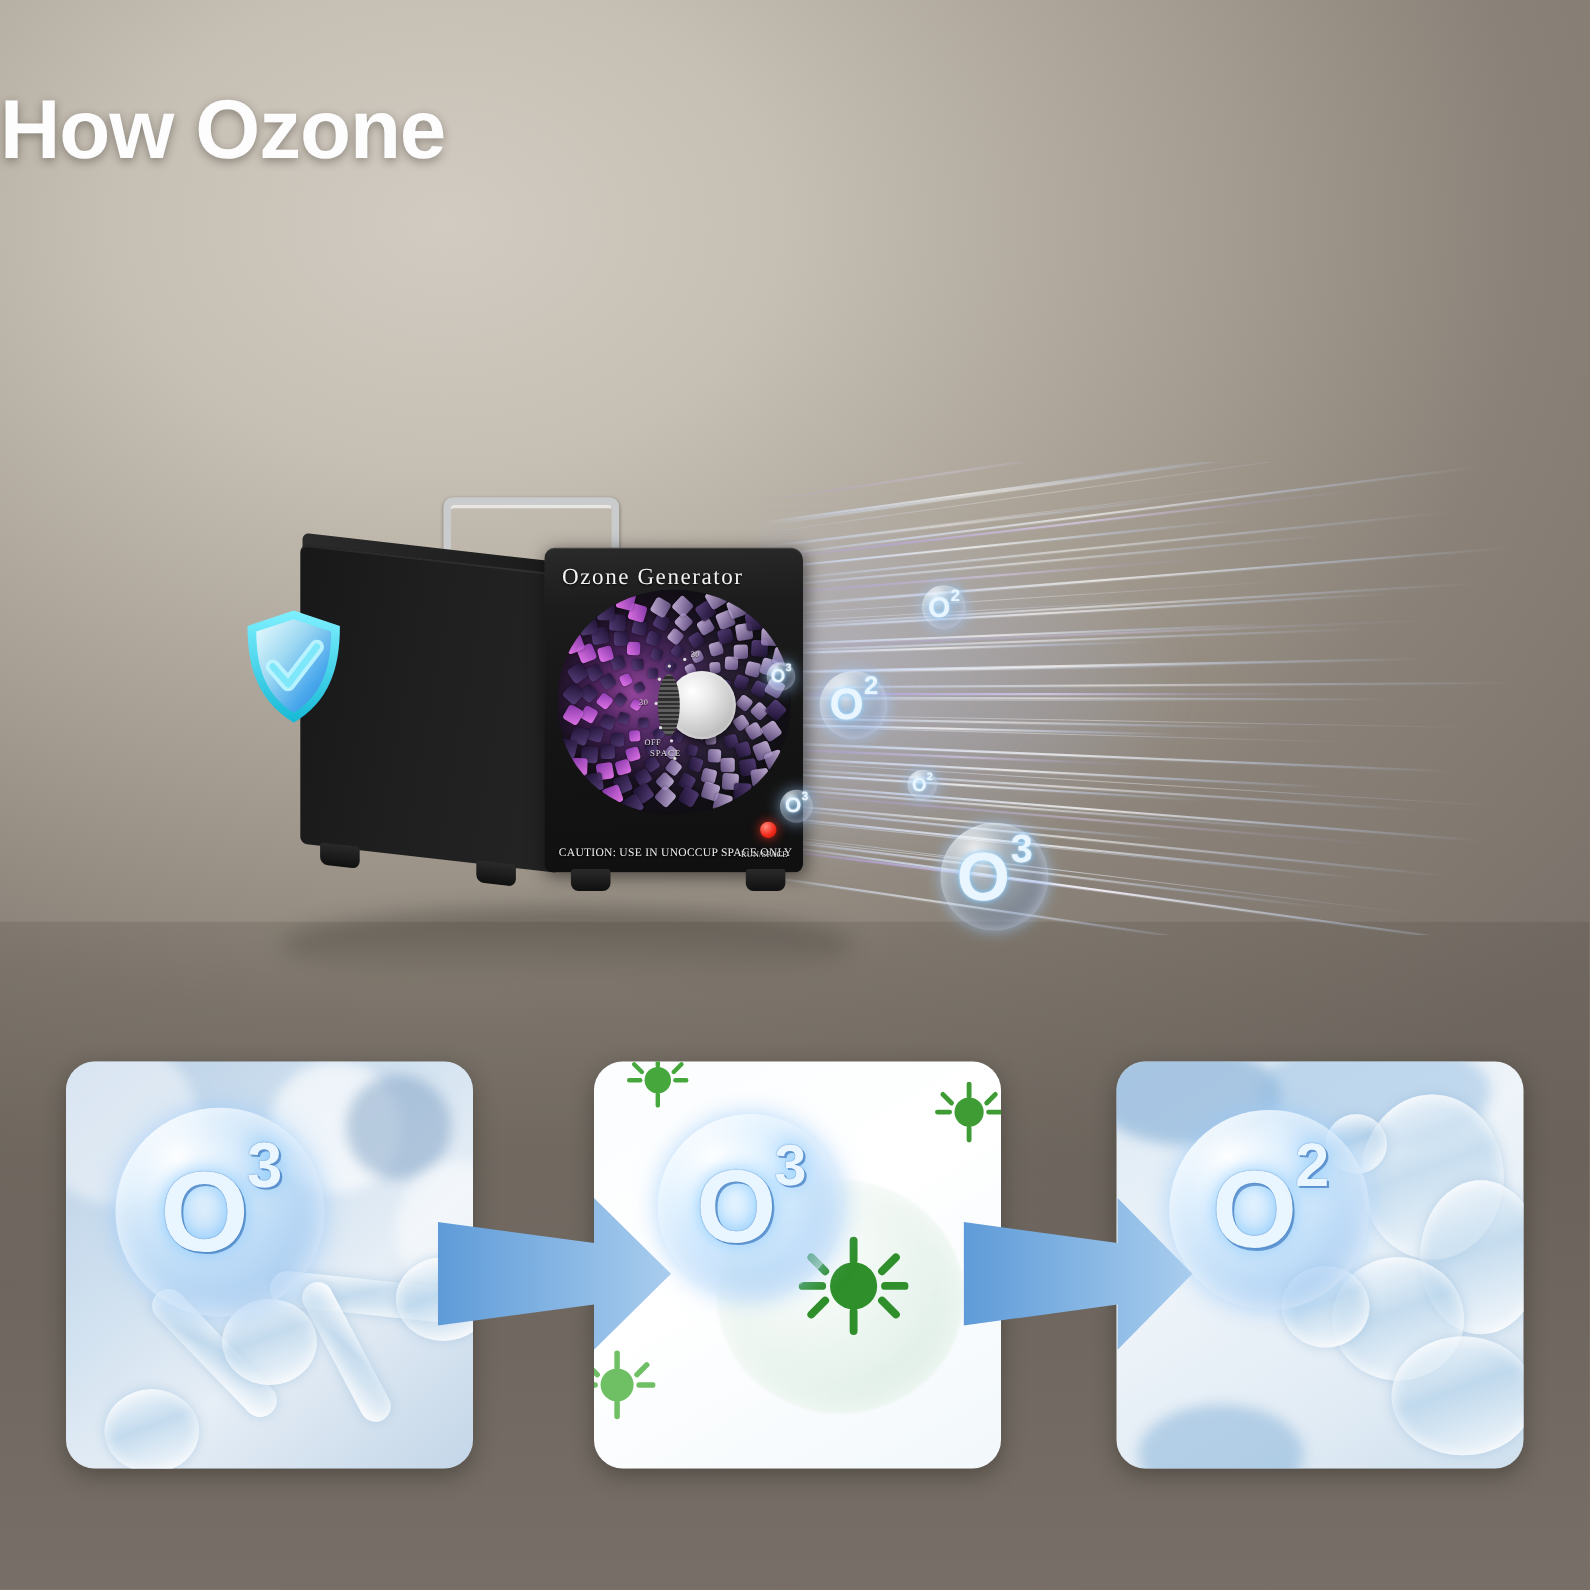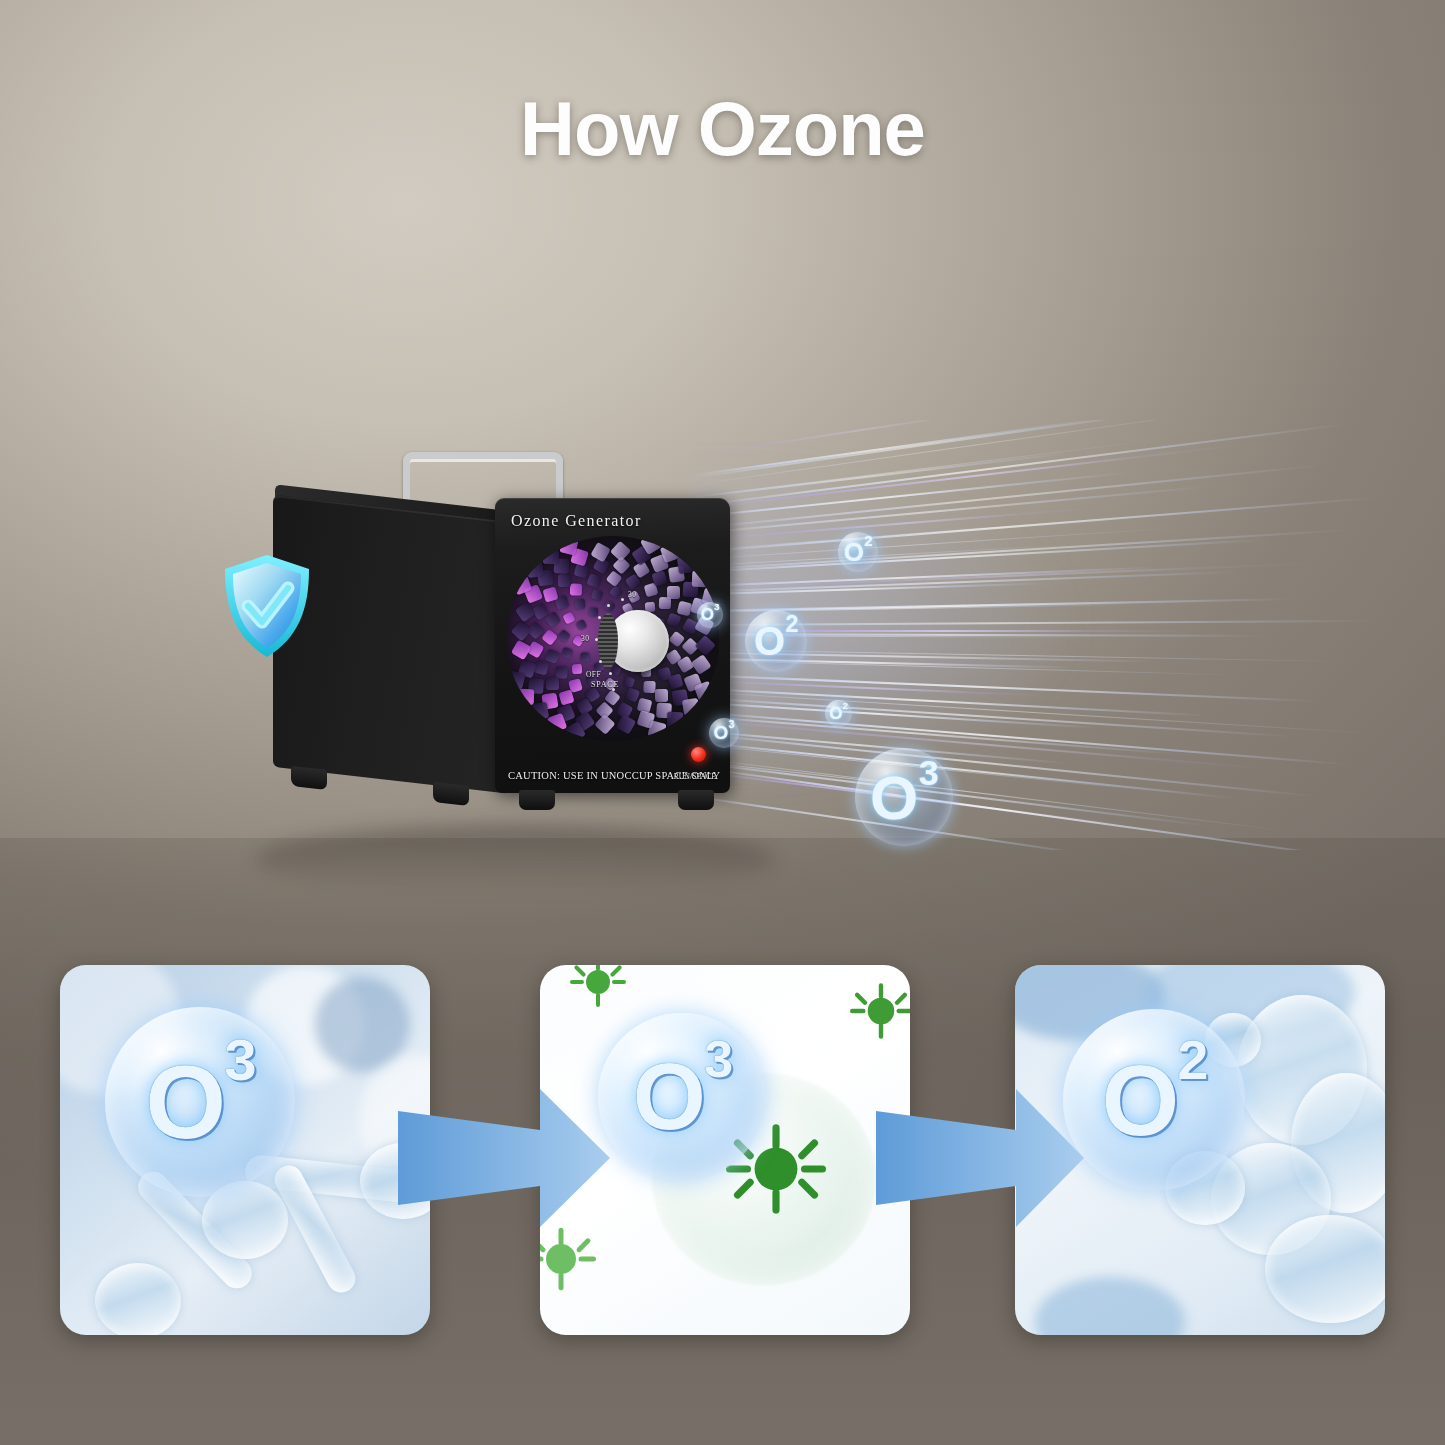--- a/index.html
+++ b/index.html
@@ -18,21 +18,21 @@
       linear-gradient(155deg,#cbc4ba 0%,#b5ada2 30%,#8d857b 62%,#6f6860 100%);
     overflow:hidden;
   }
   #stage::after{
     content:"";position:absolute;left:0;right:0;top:58%;bottom:0;
     background:linear-gradient(180deg, rgba(60,54,46,.16) 0%, rgba(70,63,55,.30) 35%, rgba(95,88,80,.10) 100%);
     pointer-events:none;
   }
 
   
-  .headings{position:absolute;left:0;right:0;top:88px;text-align:center;z-index:30;}
+  .headings{position:absolute;left:0;right:0;top:78px;z-index:30;}
   .title{
     color:#fdfdfd; font-weight:bold; font-size:76px; line-height:1.09;
     letter-spacing:-1px; text-shadow:0 2px 9px rgba(40,34,28,.40);
   }
   .subtitle{
     color:#f4f2ef; font-size:38px; line-height:1.42; margin-top:44px;
     text-shadow:0 1px 6px rgba(40,34,28,.42);
   }
 
   
@@ -77,21 +77,21 @@
     background:linear-gradient(95deg,#2b2b2b,#1a1a1a);
     transform:skewY(6.5deg);border-radius:6px 6px 0 0;
   }
   .face{
     position:absolute;left:222px;top:28px;width:235px;height:295px;
     background:linear-gradient(178deg,#2a2a2a 0%,#1c1c1c 18%,#141414 60%,#101010 100%);
     border-radius:9px 11px 7px 7px;
     box-shadow:2px 3px 16px rgba(0,0,0,.55), inset 0 1px 0 rgba(255,255,255,.12);
   }
   .brand{
-    position:absolute;left:16px;top:14px;color:#f2f2f2;font-size:16px;
+    position:absolute;left:16px;top:14px;color:#f2f2f2;font-size:21px;
     font-family:"Liberation Serif", serif; letter-spacing:1.4px;
     text-shadow:0 1px 2px rgba(0,0,0,.9);
   }
   .grille{
     position:absolute;left:12px;top:38px;width:212px;height:205px;
     border-radius:50%/48%;
     background:
       radial-gradient(circle at 33% 46%, rgba(224,96,232,.60) 0%, rgba(150,60,190,.38) 22%, rgba(60,25,90,.18) 44%, rgba(10,6,16,0) 66%),
       radial-gradient(circle at 58% 52%, rgba(168,140,210,.30) 0%, rgba(70,50,110,.10) 50%, rgba(0,0,0,0) 72%),
       #0c0c0c;

